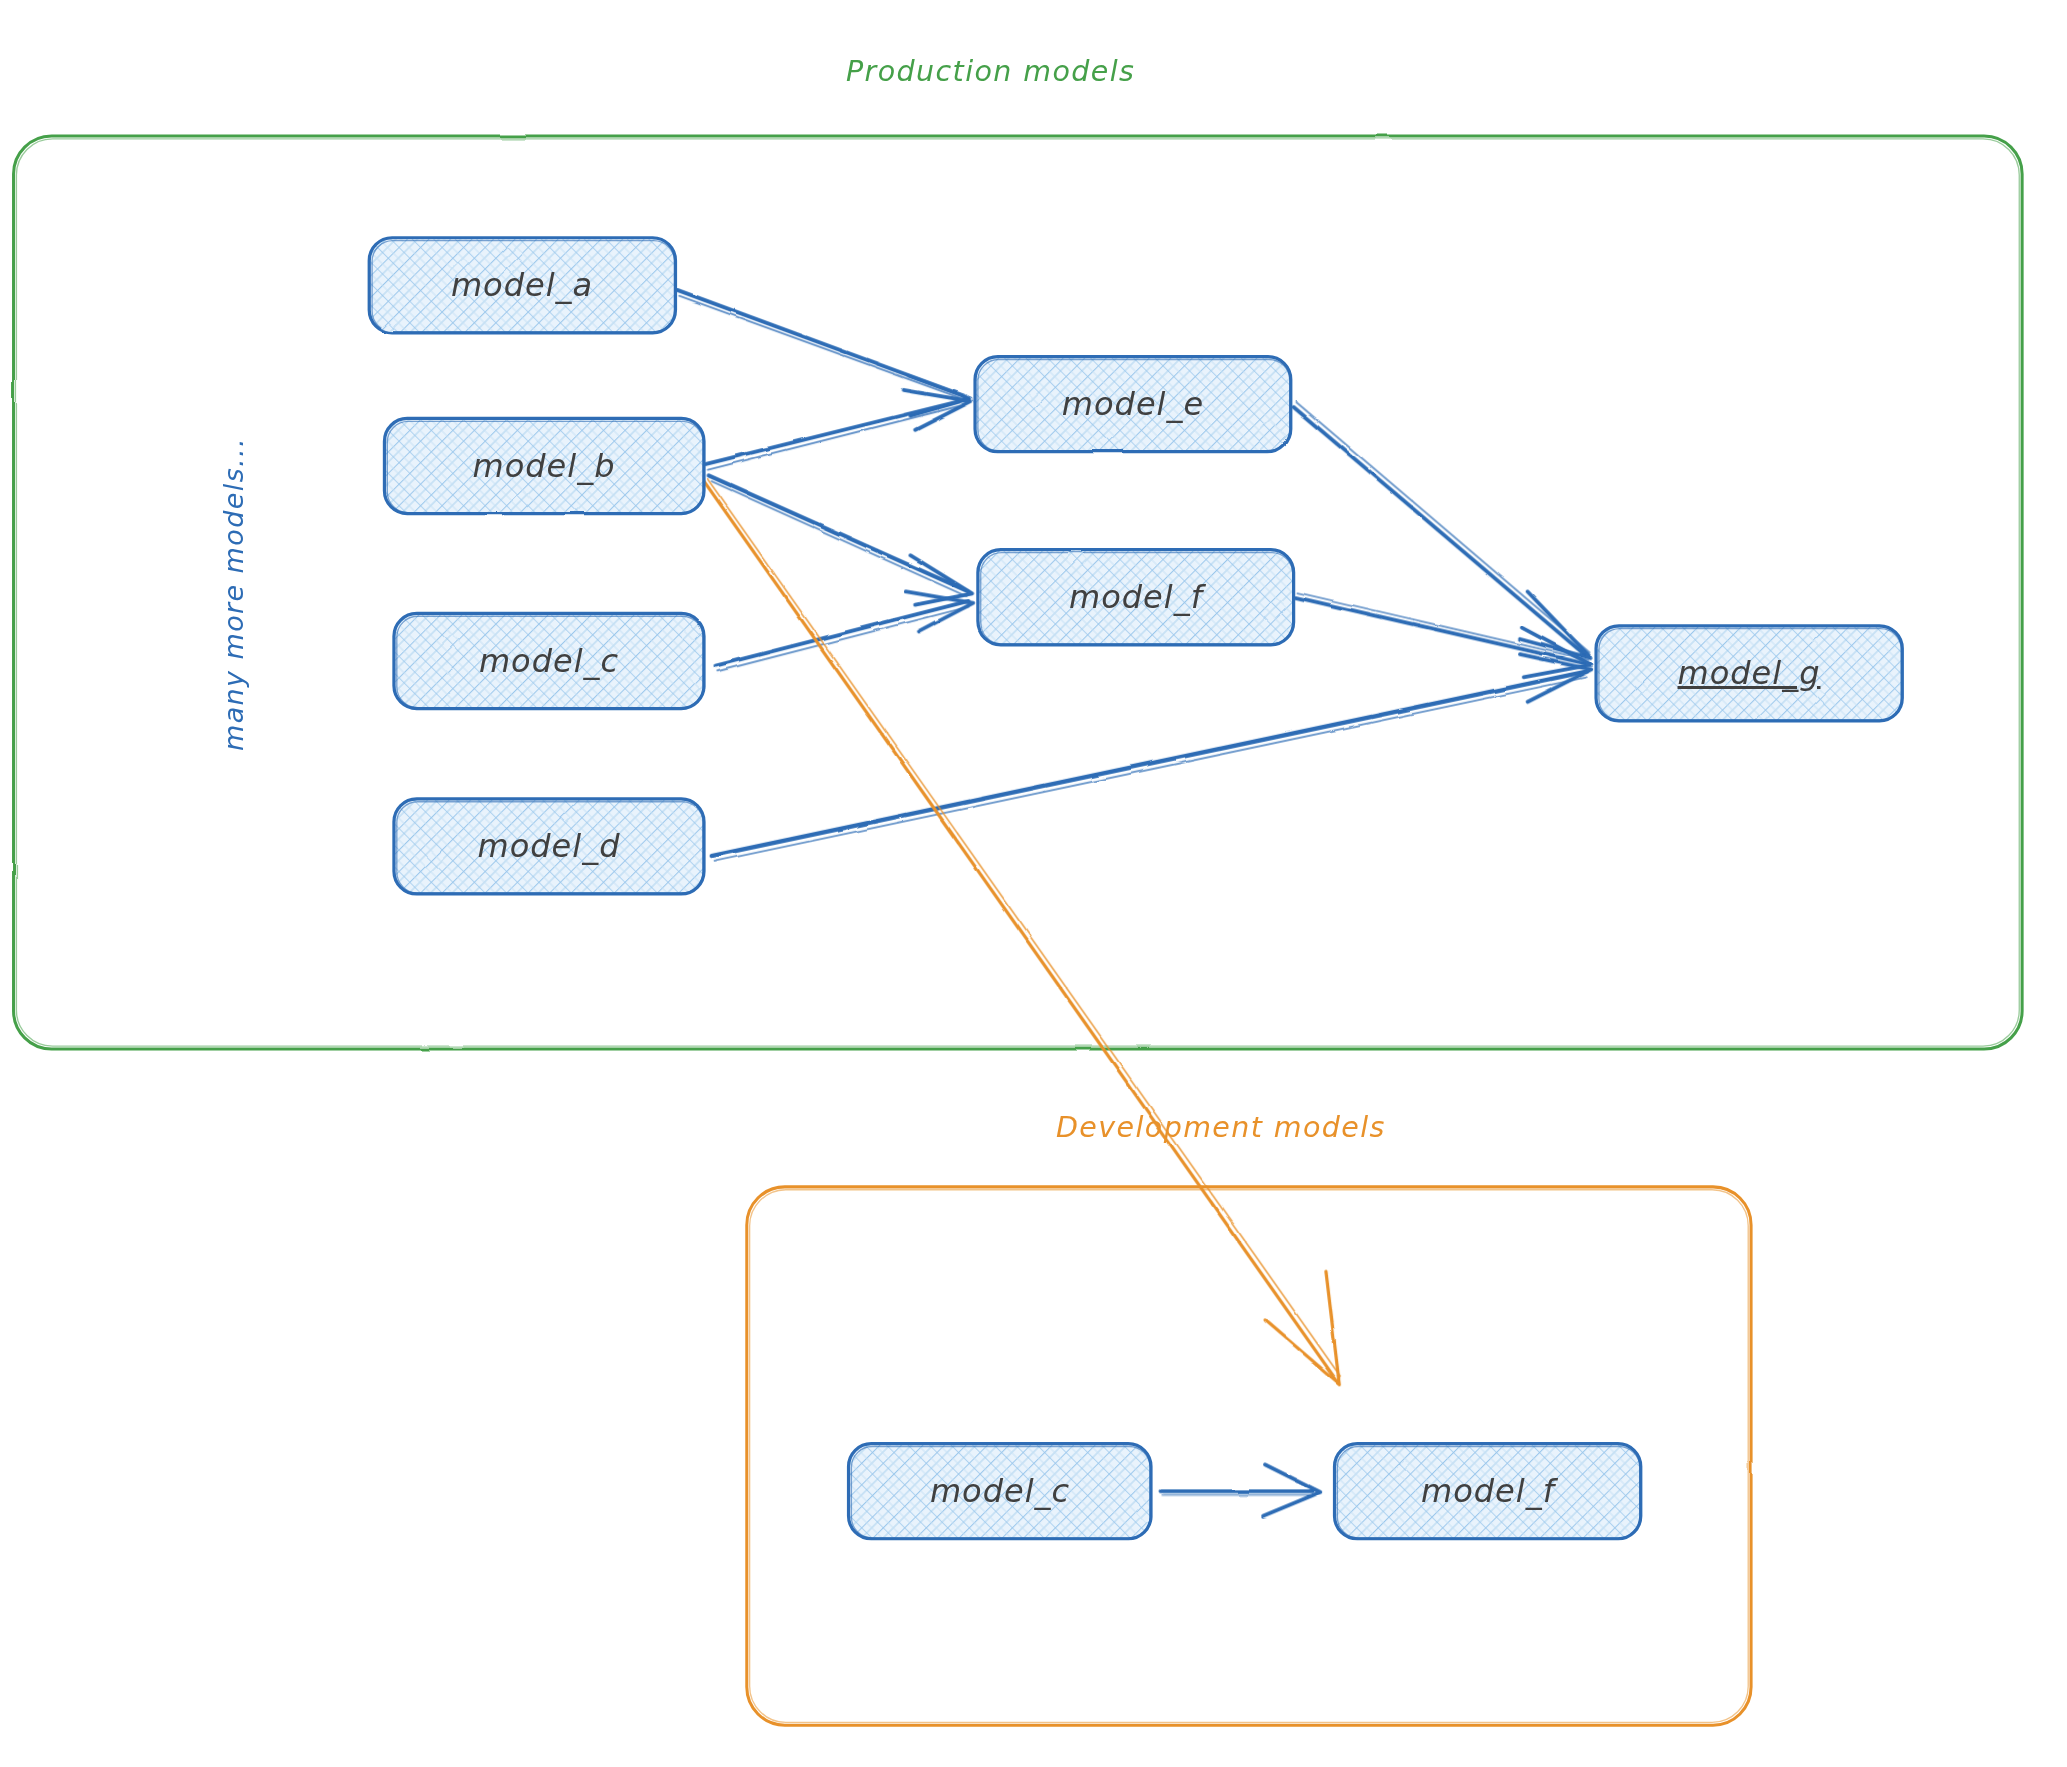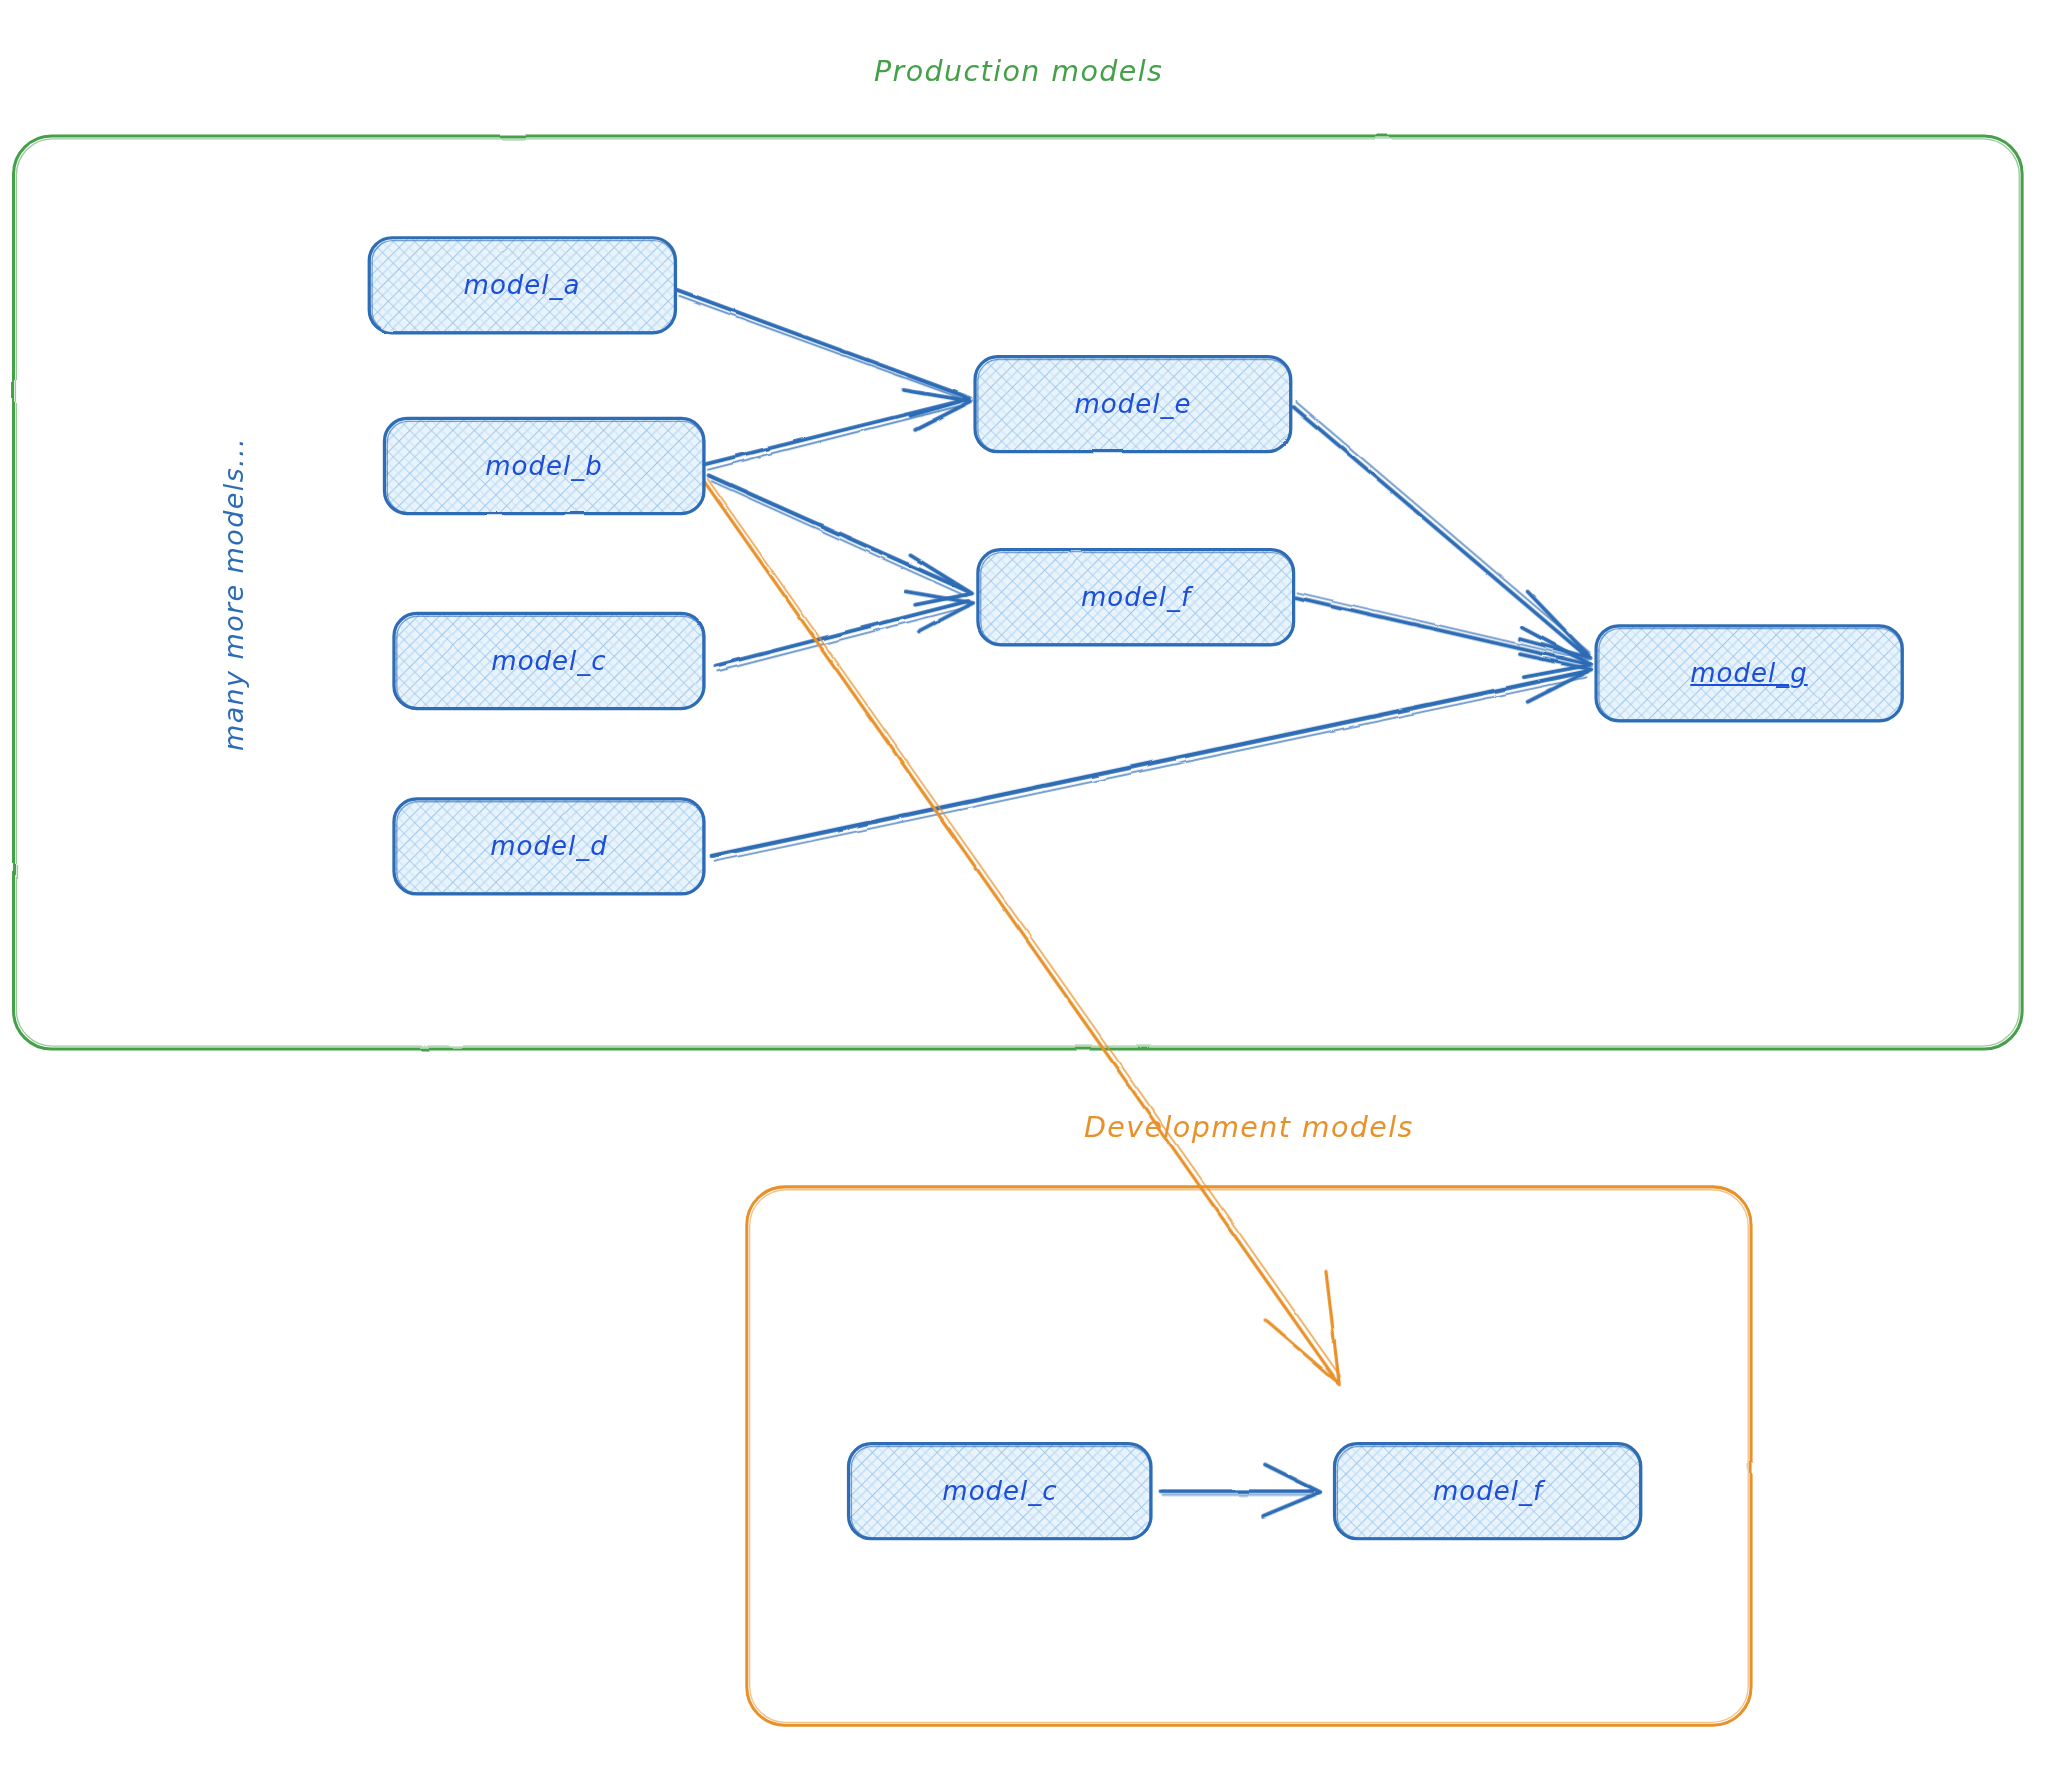--- a/index.html
+++ b/index.html
@@ -25,41 +25,40 @@
     height: 1767px;
   }
   .grp-title {
     position: absolute;
     white-space: nowrap;
     font-family: "DejaVu Sans", sans-serif;
     font-size: 28.5px;
     font-style: italic;
     letter-spacing: 1.4px;
     font-weight: 400;
-    margin-left: 28px;
   }
   #title-production {
     left: 846px;
     top: 55px;
     color: #45a049;
   }
   #title-development {
     left: 1056px;
     top: 1111px;
     color: #e8912a;
     text-align: center;
   }
   .node-label {
     position: absolute;
     white-space: nowrap;
     font-family: "DejaVu Sans", sans-serif;
-    font-size: 26px;
+    font-size: 32px;
     font-style: italic;
     letter-spacing: 1px;
-    color: #1d4ed8;
+    color: #404040;
     transform: translate(-50%, -50%);
     pointer-events: none;
   }
   #side-note {
     position: absolute;
     left: 233px;
     top: 594px;
     color: #2d6cb5;
     font-family: "DejaVu Sans", sans-serif;
     font-size: 27px;

